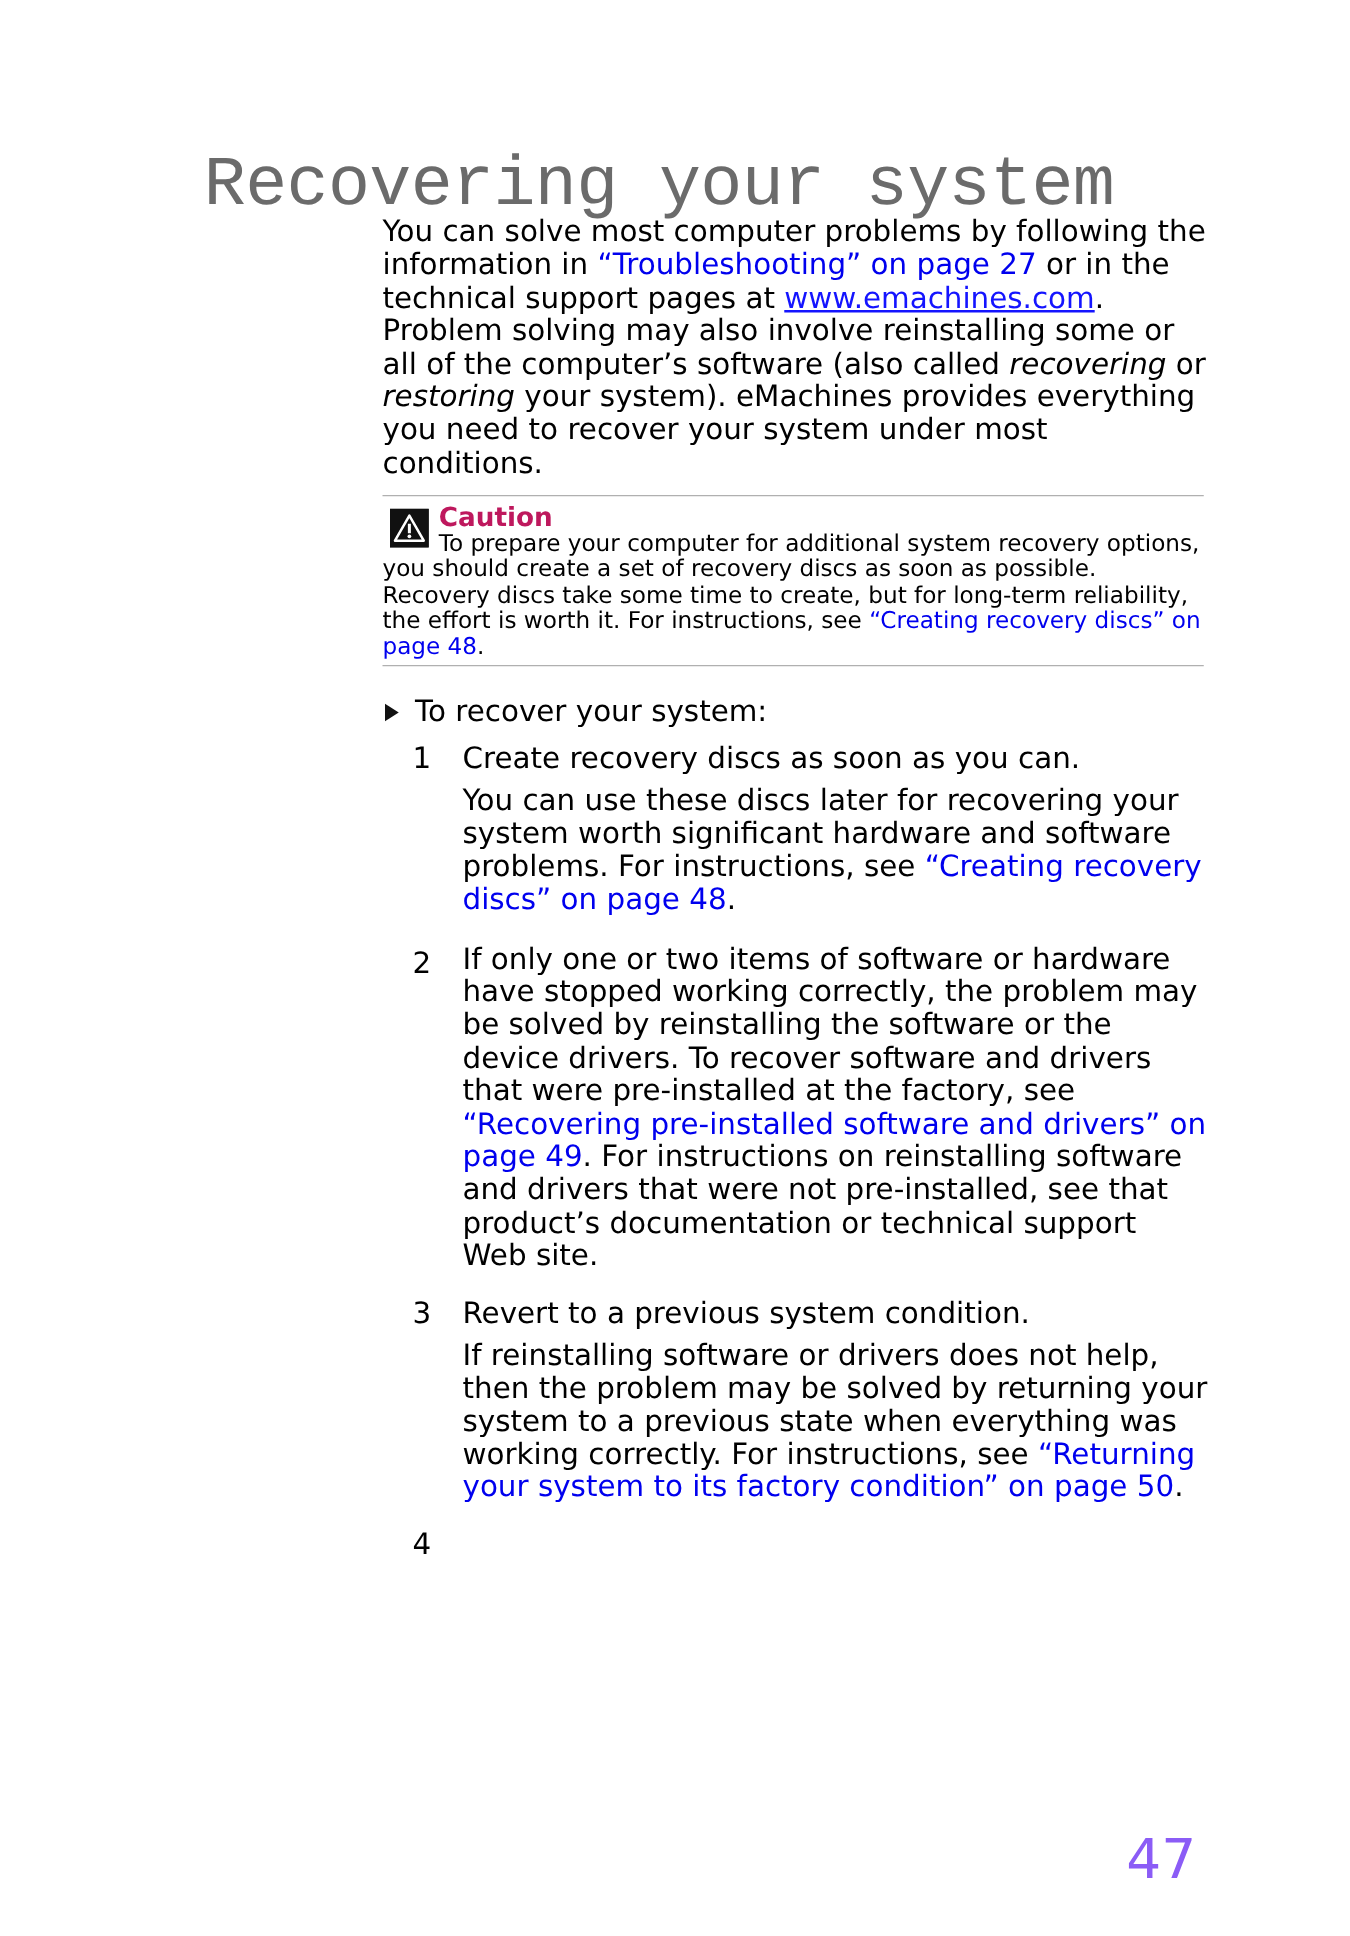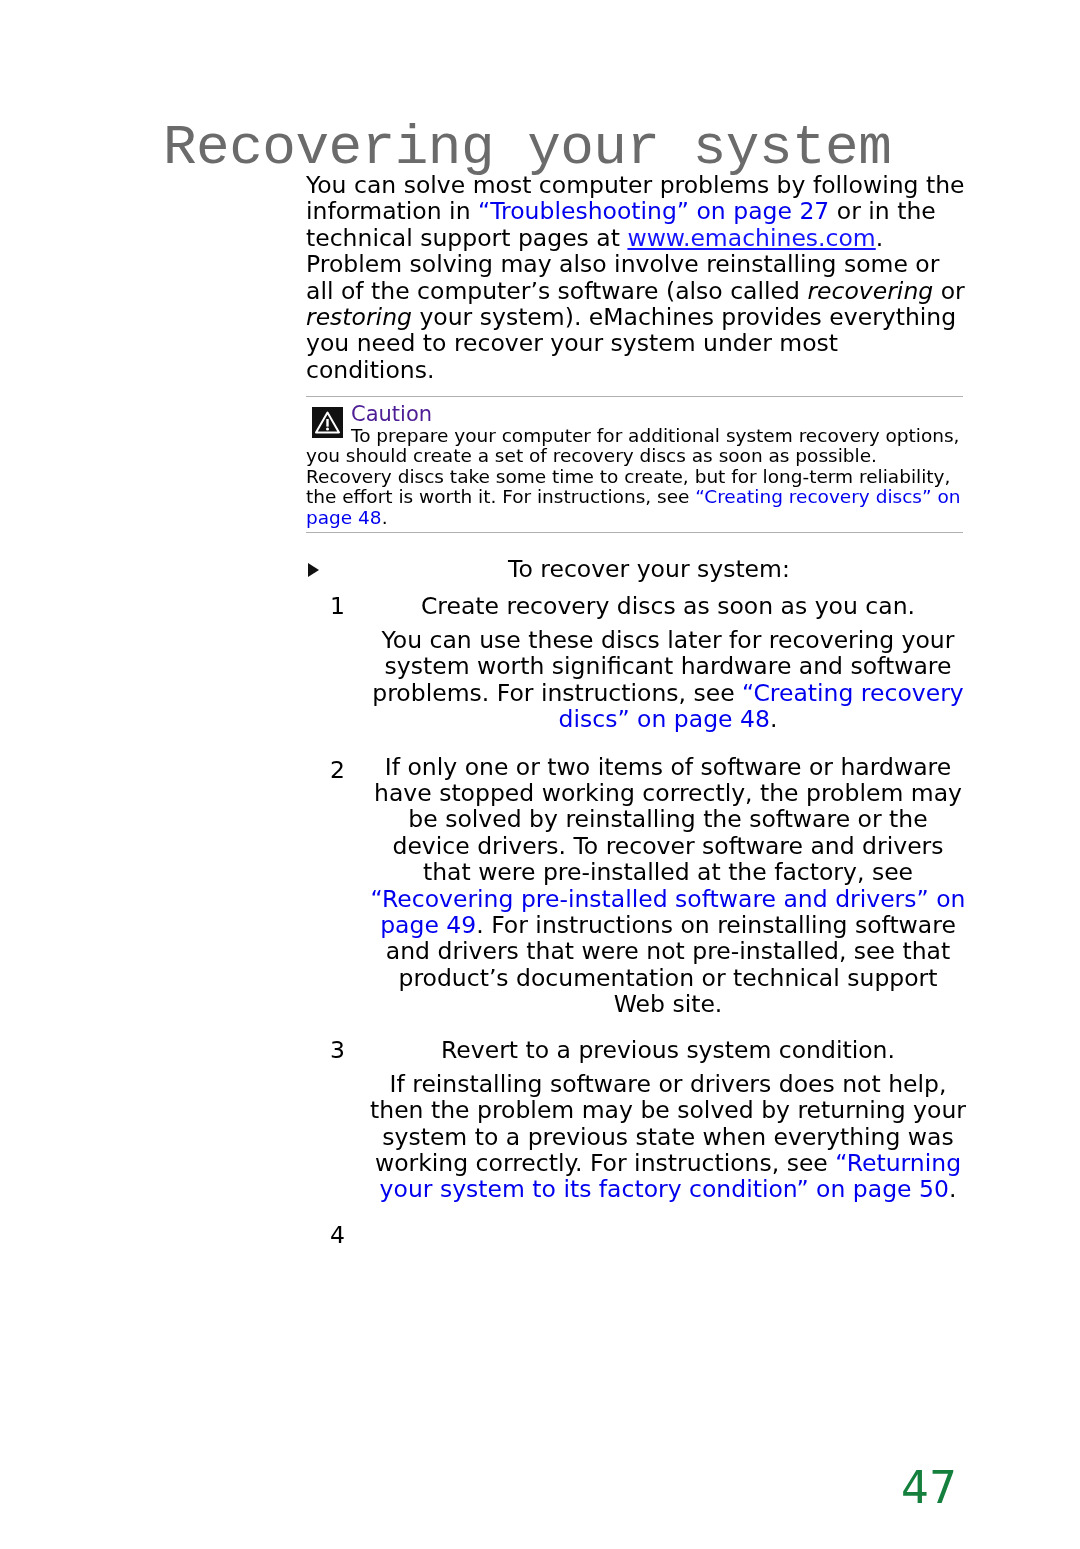--- a/index.html
+++ b/index.html
@@ -93,41 +93,40 @@
     background: #111111;
     display: block;
   }
   .caution-icon svg {
     display: block;
   }
   .caution-heading {
     margin: 0 0 0 45px;
     font-size: 21px;
     line-height: 23px;
-    color: #4c1d95;
-    font-weight: 400;
+    color: #be185d;
+    font-weight: 700;
   }
   .caution-body {
     margin: 0;
     font-size: 18.5px;
     line-height: 20.4px;
     color: #000000;
   }
   .caution-body .first-line-indent {
     display: inline-block;
     width: 45px;
   }
 
   
   .proc {
     position: absolute;
     left: 306px;
     top: 554px;
     width: 660px;
-    text-align: center;
   }
 
   .proc-head {
     font-size: 23.5px;
     line-height: 30px;
     margin: 0 0 6px 0;
     position: relative;
     padding-left: 26px;
   }
   .tri-bullet {
@@ -168,21 +167,21 @@
     height: 14px;
   }
 
   
   .folio {
     position: absolute;
     left: 901px;
     top: 1464px;
     font-size: 44px;
     line-height: 48px;
-    color: #15803d;
+    color: #8b5cf6;
   }
 </style>
 </head>
 <body>
 
 <div class="page">
 
   <h1 class="page-title">Recovering your system</h1>
 
   <div class="content">

